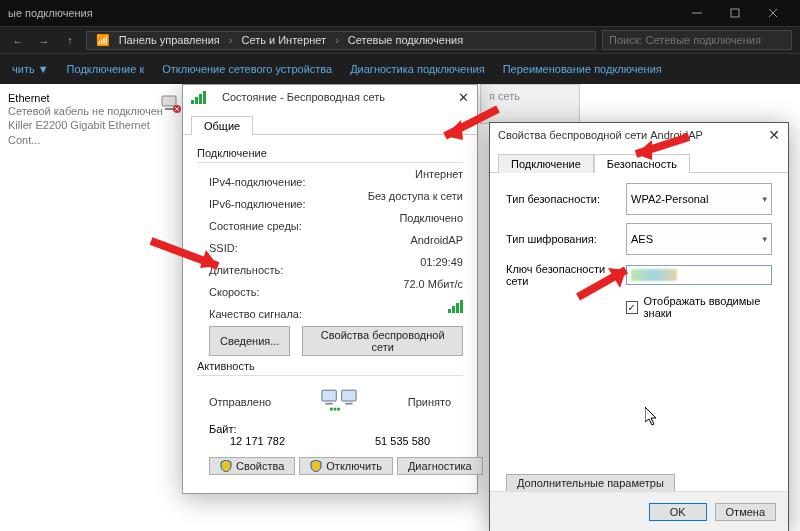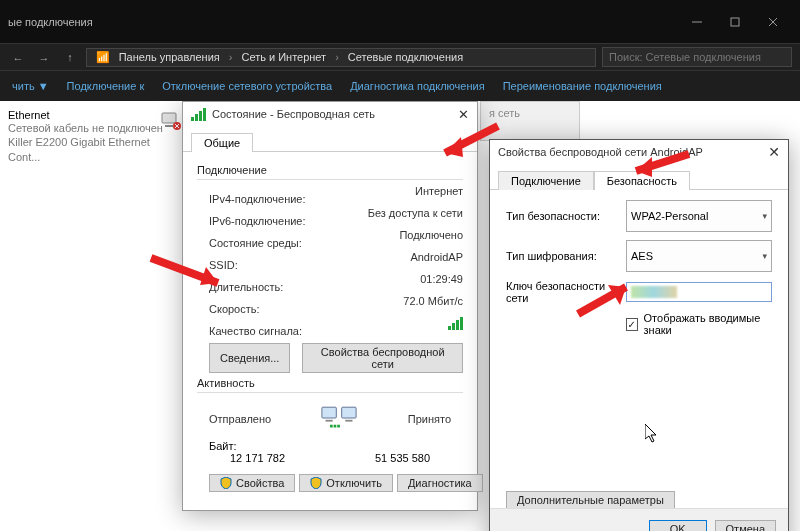--- a/index.html
+++ b/index.html
@@ -1,37 +1,37 @@
 <!DOCTYPE html>
 <html><head>
 <meta charset="utf-8">
 <style>
 *{box-sizing:border-box;margin:0;padding:0;font-family:"Segoe UI",Tahoma,sans-serif;font-size:11px;}
 body{width:800px;height:531px;background:#1a1a1a;overflow:hidden;position:relative;}
-.titlebar{height:43px;background:#0f0f0f;color:#ccc;display:flex;align-items:center;padding:0 8px;}
+.titlebar{height:26px;background:#0f0f0f;color:#ccc;display:flex;align-items:center;padding:0 8px;}
 .titlebar-text{flex:1;color:#bbb;}
 .win-btn{width:38px;height:26px;display:flex;align-items:center;justify-content:center;color:#888;}
 .win-btn svg{width:10px;height:10px;}
 .addr{height:28px;background:#202020;display:flex;align-items:center;gap:6px;padding:0 8px;border-top:1px solid #333;border-bottom:1px solid #333;}
 .addr .nav-btn{color:#aaa;width:20px;text-align:center;}
 .crumb{display:flex;align-items:center;color:#ddd;gap:3px;background:#2a2a2a;padding:2px 6px;border:1px solid #444;flex:1;}
 .crumb span{padding:0 3px;}
 .crumb .sep{color:#888;}
 .search-box{width:190px;background:#2a2a2a;border:1px solid #444;color:#888;padding:3px 6px;}
 .toolbar{height:30px;background:#1e1e1e;display:flex;align-items:center;gap:18px;padding:0 12px;color:#5da9e0;}
 .toolbar .tool{cursor:pointer;}
 .main{position:relative;height:447px;background:#fff;overflow:hidden;}
 .eth-item{position:absolute;left:8px;top:8px;width:175px;color:#333;}
 .eth-item .name{color:#000;}
 .eth-item .sub{color:#777;line-height:1.3;}
 .eth-ico{position:absolute;left:160px;top:8px;width:22px;height:22px;}
 
 
 .dlg1{position:absolute;left:182px;top:0;width:296px;background:#fff;border:1px solid #999;box-shadow:0 4px 24px rgba(0,0,0,0.3);z-index:10;}
-.dlg1 .hdr{height:24px;display:flex;align-items:center;padding:0 8px;gap:6px;background:#fff;}
+.dlg1 .hdr{height:24px;display:flex;align-items:center;padding:0 8px;gap:16px;background:#fff;}
 .dlg1 .hdr .ttl{flex:1;color:#333;}
 .dlg1 .hdr .x{color:#333;font-size:13px;}
 .tabstrip{display:flex;border-bottom:1px solid #ccc;padding:6px 8px 0;}
 .tab{padding:3px 12px;border:1px solid #ccc;border-bottom:none;background:#fff;position:relative;top:1px;}
 .tab.active{background:#fff;}
 .tab.inactive{background:#f0f0f0;}
 .pane{padding:8px 14px;}
 .grp-title{margin:4px 0 2px;color:#222;}
 .grid{display:grid;grid-template-columns:1fr auto;row-gap:2px;padding-left:12px;}
 .grid .lbl{color:#333;margin-top:8px;}

